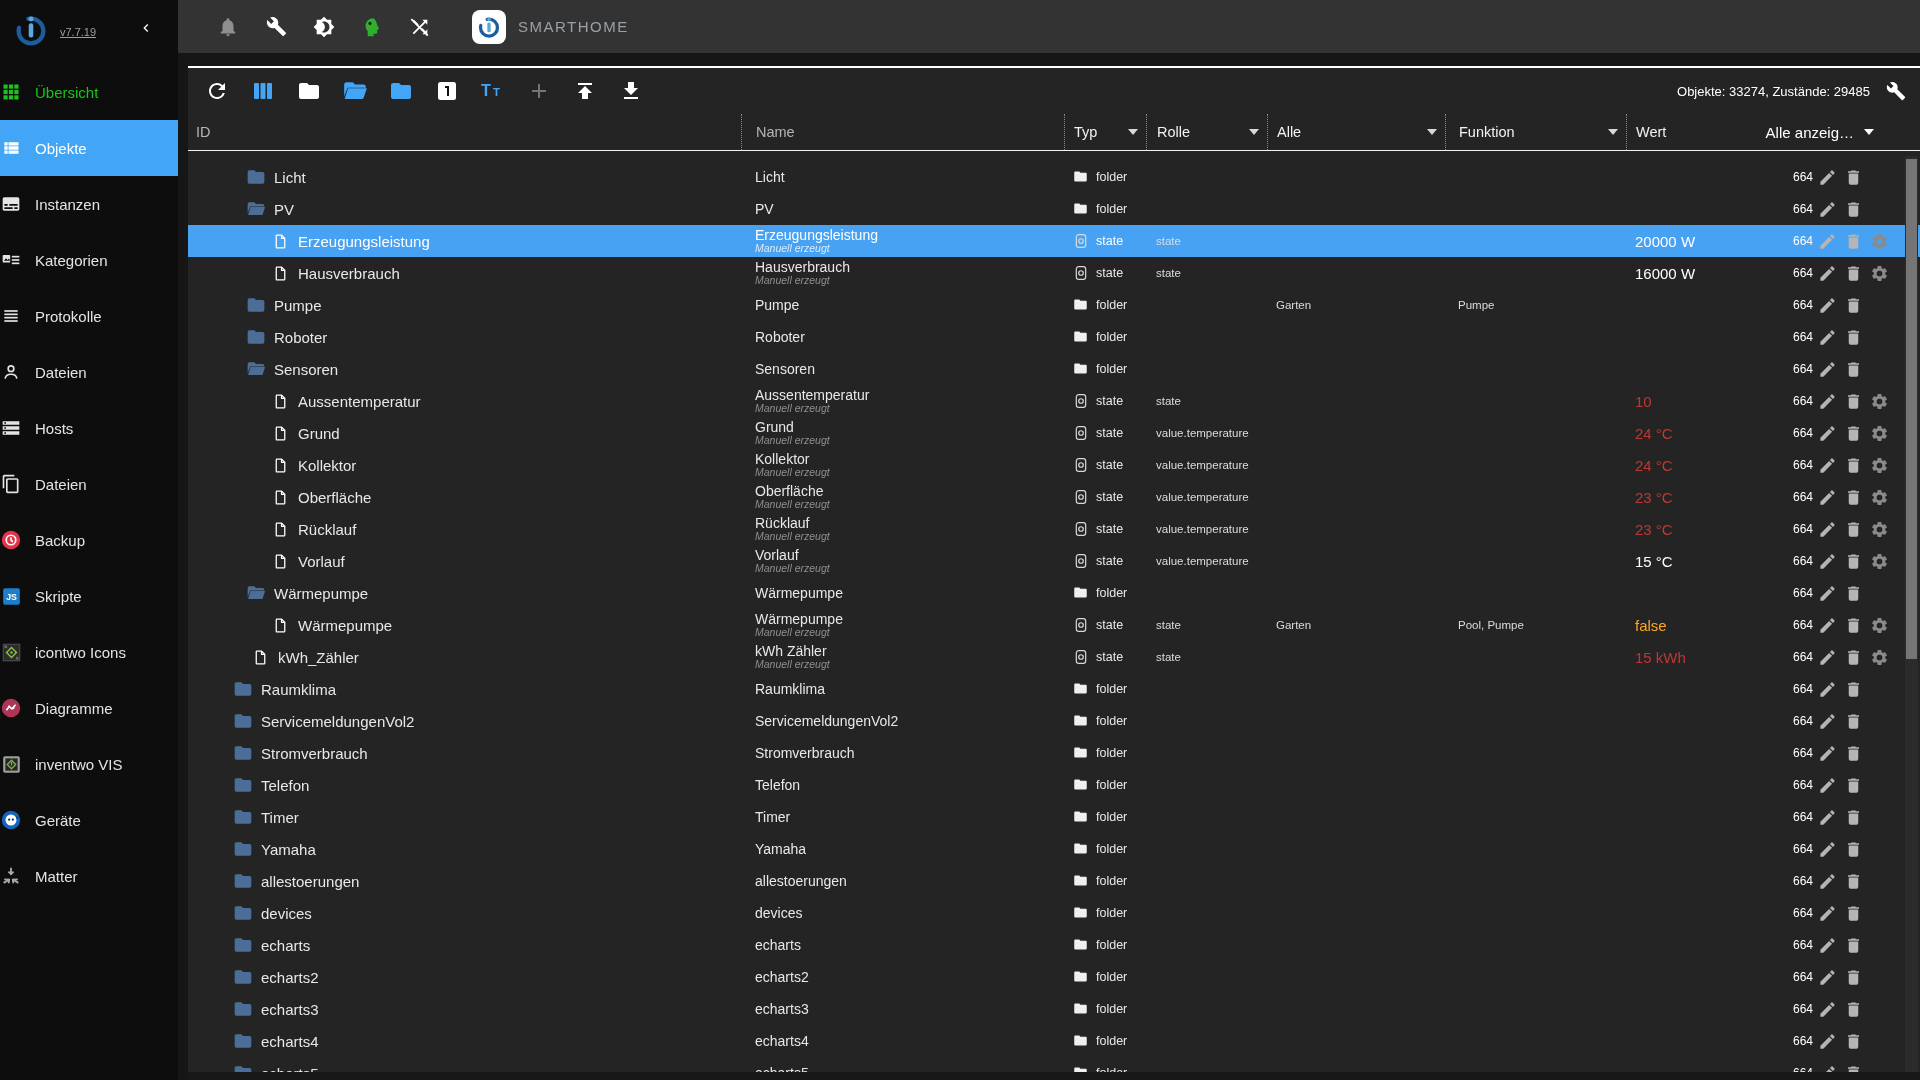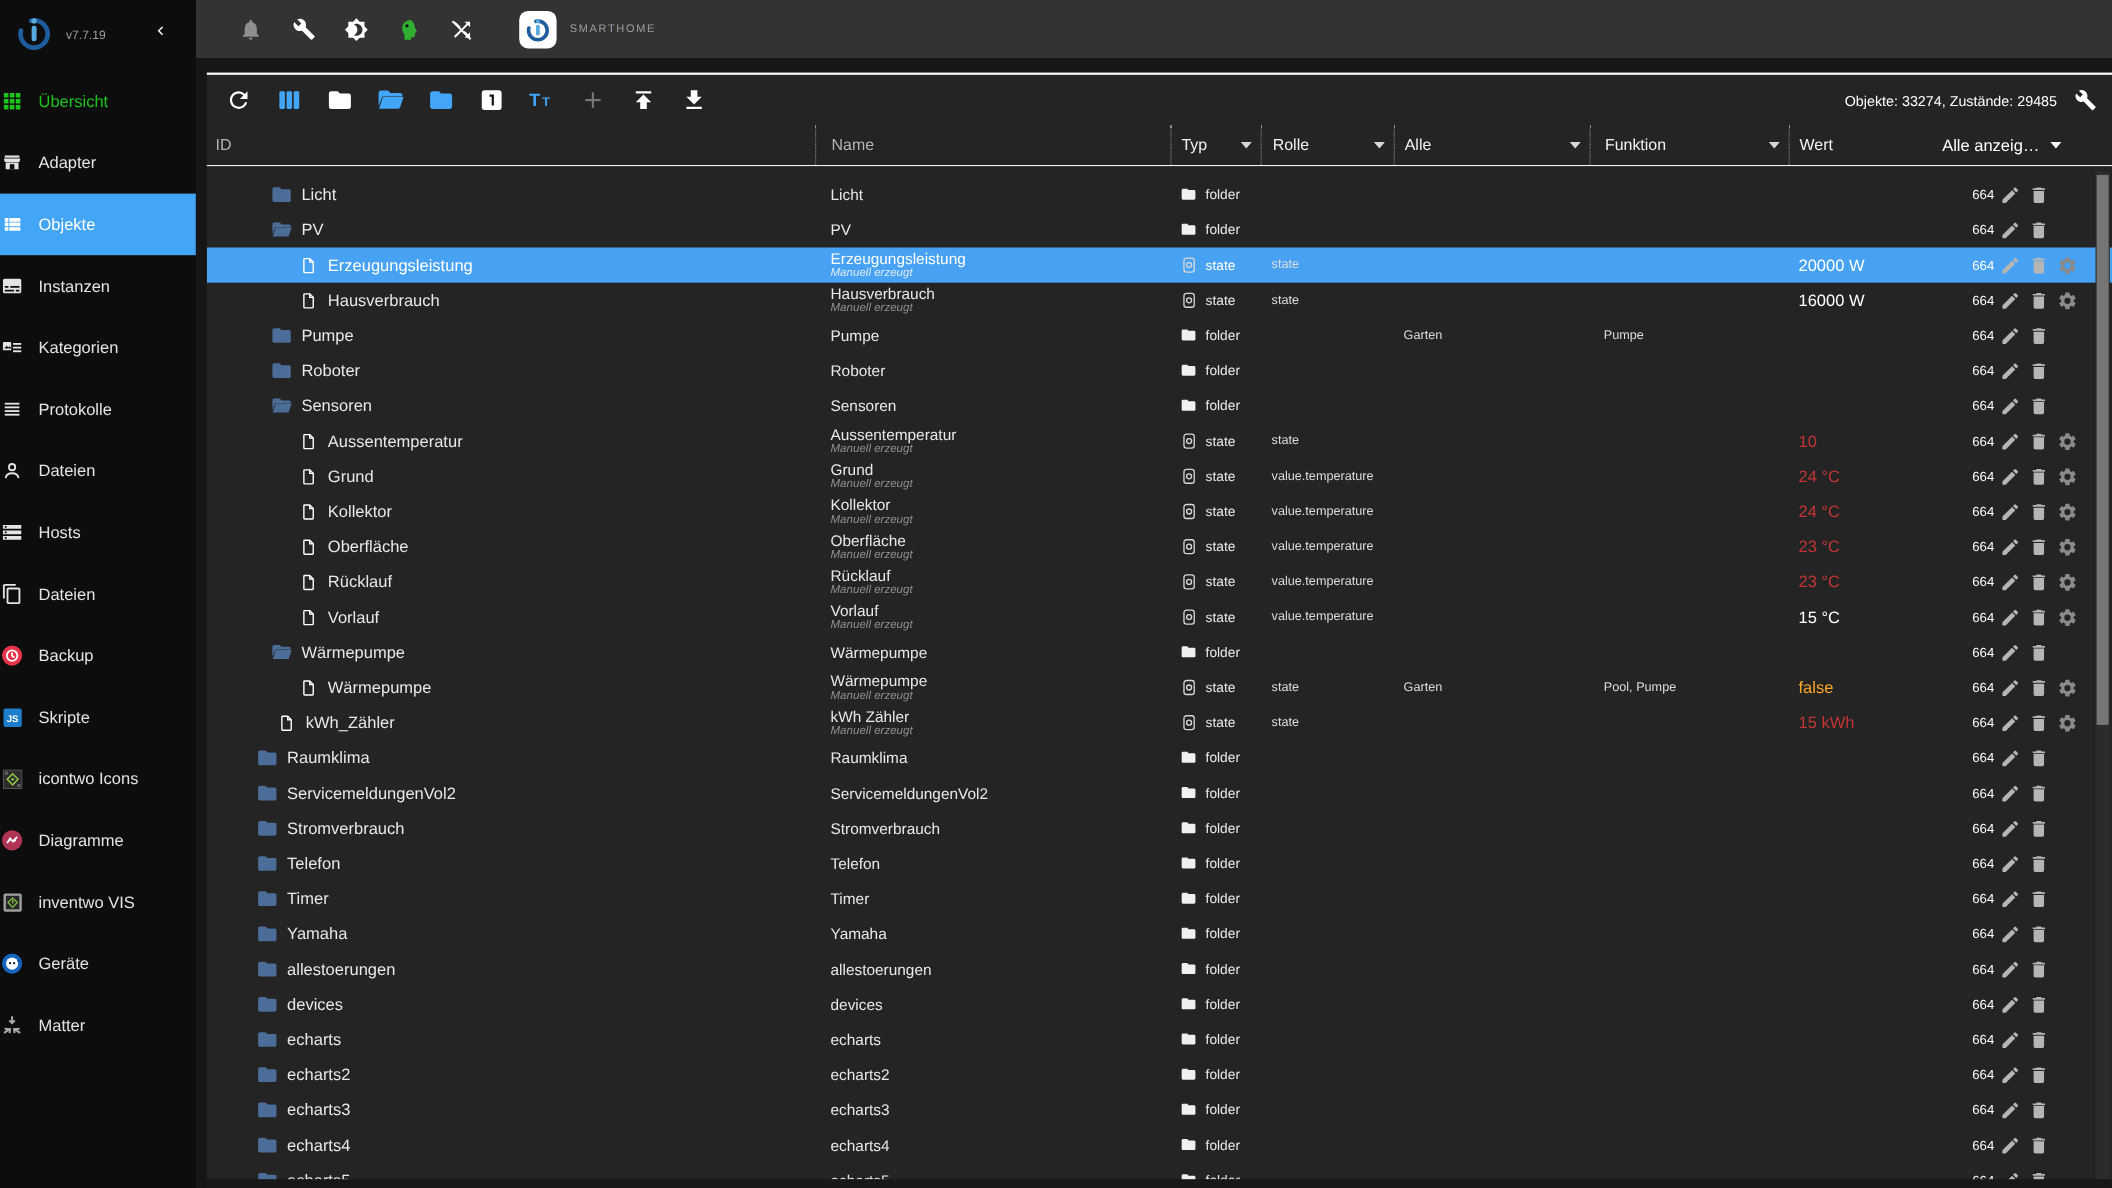--- a/index.html
+++ b/index.html
@@ -4,33 +4,33 @@
 <style>
   html,body { margin:0; padding:0; background:#101010; }
   body {
     width:1920px; height:1080px; position:relative; overflow:hidden;
     font-family:"Liberation Sans", sans-serif;
     -webkit-font-smoothing:antialiased;
   }
   
   .sidebar { position:absolute; left:0; top:0; width:178px; height:1080px; background:#0d0d0d; z-index:5; }
   .logo-row { height:64px; display:flex; align-items:center; padding-left:12px; position:relative; }
-  .version { color:#9e9e9e; font-size:11px; margin-left:10px; }
+  .version { color:#9e9e9e; font-size:11px; margin-left:10px;text-decoration:underline; }
   .collapse { position:absolute; right:24px; top:20px; color:#fff; cursor:pointer; }
   .menu { padding-top:0; }
   .side-item { height:56px; display:flex; align-items:center; gap:13px; color:#e4e4e4; cursor:pointer; }
   .side-item.active { background:#42a5f5; color:#fff; }
   .si-icon { width:22px; height:22px; display:flex; align-items:center; justify-content:center; flex:0 0 22px; }
   .si-label { font-size:15px; white-space:nowrap; }
   
   .topbar { position:absolute; left:178px; top:0; right:0; height:53px; background:#333333; display:flex; align-items:center; padding-left:38px; }
   .tb-icon { width:24px; height:24px; margin-right:24px; display:flex; align-items:center; justify-content:center; cursor:pointer; }
   .brand { display:flex; align-items:center; margin-left:16px; gap:12px; }
   .brand-box { width:34px; height:34px; background:#ffffff; border-radius:8px; display:flex; align-items:center; justify-content:center; }
-  .brand-label { color:#9aa0a6; font-size:10px; letter-spacing:1.5px; }
+  .brand-label { color:#9aa0a6; font-size:15px; letter-spacing:1.5px; }
   
   .content-bg { position:absolute; left:178px; top:53px; right:0; bottom:0; background:#161616; }
   .panel { position:absolute; left:188px; top:66px; width:1732px; height:1006px; background:#242424; border-top:2px solid #ffffff; }
   .toolbar { height:46px; display:flex; align-items:center; padding-left:12px; position:relative; }
   .tool-btn { width:34px; height:34px; margin-right:12px; display:flex; align-items:center; justify-content:center; cursor:pointer; border-radius:4px; }
   .tool-stats { position:absolute; right:50px; top:0; height:46px; display:flex; align-items:center; color:#fff; font-size:13px; }
   .tool-wrench { position:absolute; right:14px; top:0; height:46px; display:flex; align-items:center; cursor:pointer; }
   
   .thead { height:36px; display:flex; align-items:center; border-bottom:1px solid #f2f2f2; color:#b5b5b5; font-size:14.5px; position:relative; }
   .th { display:flex; align-items:center; height:100%; box-sizing:border-box; }
@@ -102,33 +102,20 @@
               <rect x="9.5" y="9.5" width="5" height="5"></rect>
               <rect x="16" y="9.5" width="5" height="5"></rect>
               <rect x="3" y="16" width="5" height="5"></rect>
               <rect x="9.5" y="16" width="5" height="5"></rect>
               <rect x="16" y="16" width="5" height="5"></rect>
             </g>
           </svg>
         </span>
         <span class="si-label">Übersicht</span>
       </div>
-      <div class="side-item">
-        <span class="si-icon">
-          <svg width="20" height="20" viewBox="0 0 24 24">
-            <g fill="currentColor">
-              <rect x="4" y="4" width="16" height="2.4"></rect>
-              <path d="M3 7.4h18l-1 3.6H4z"></path>
-              <path d="M5 11.8h14V19H5z"></path>
-            </g>
-            <rect x="9.5" y="13.5" width="5" height="5.5" fill="#0d0d0d"></rect>
-          </svg>
-        </span>
-        <span class="si-label">Adapter</span>
-      </div>
       <div class="side-item active">
         <span class="si-icon">
           <svg width="20" height="20" viewBox="0 0 24 24">
             <path fill="currentColor" d="M4 14h4v-4H4v4zm0 5h4v-4H4v4zM4 9h4V5H4v4zm5 5h12v-4H9v4zm0 5h12v-4H9v4zM9 5v4h12V5H9z"></path>
           </svg>
         </span>
         <span class="si-label">Objekte</span>
       </div>
       <div class="side-item">
         <span class="si-icon">

